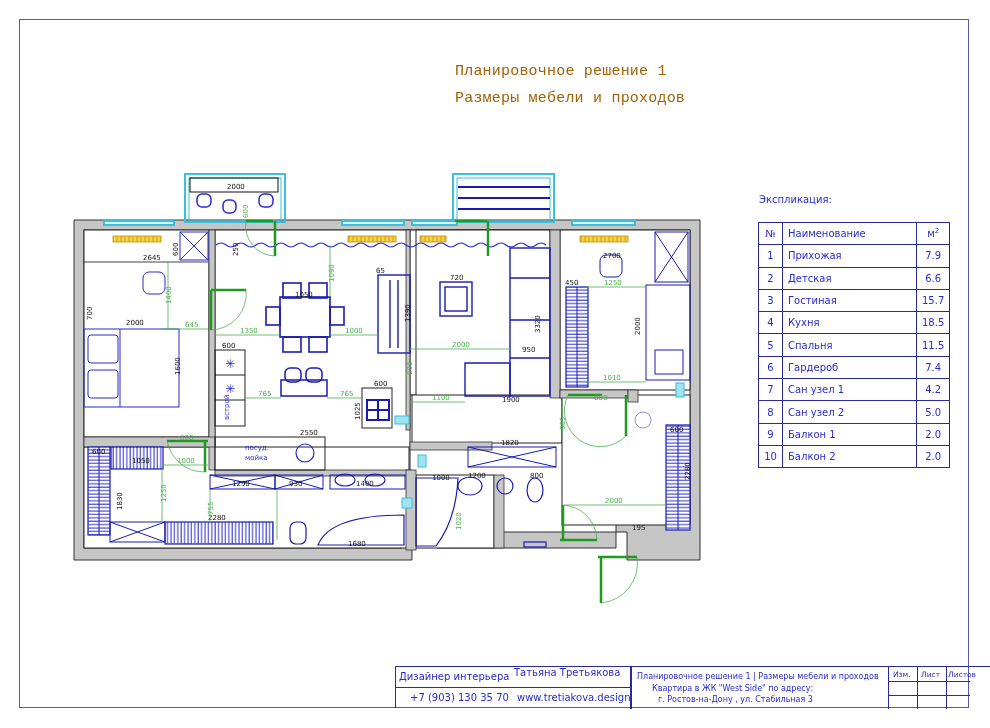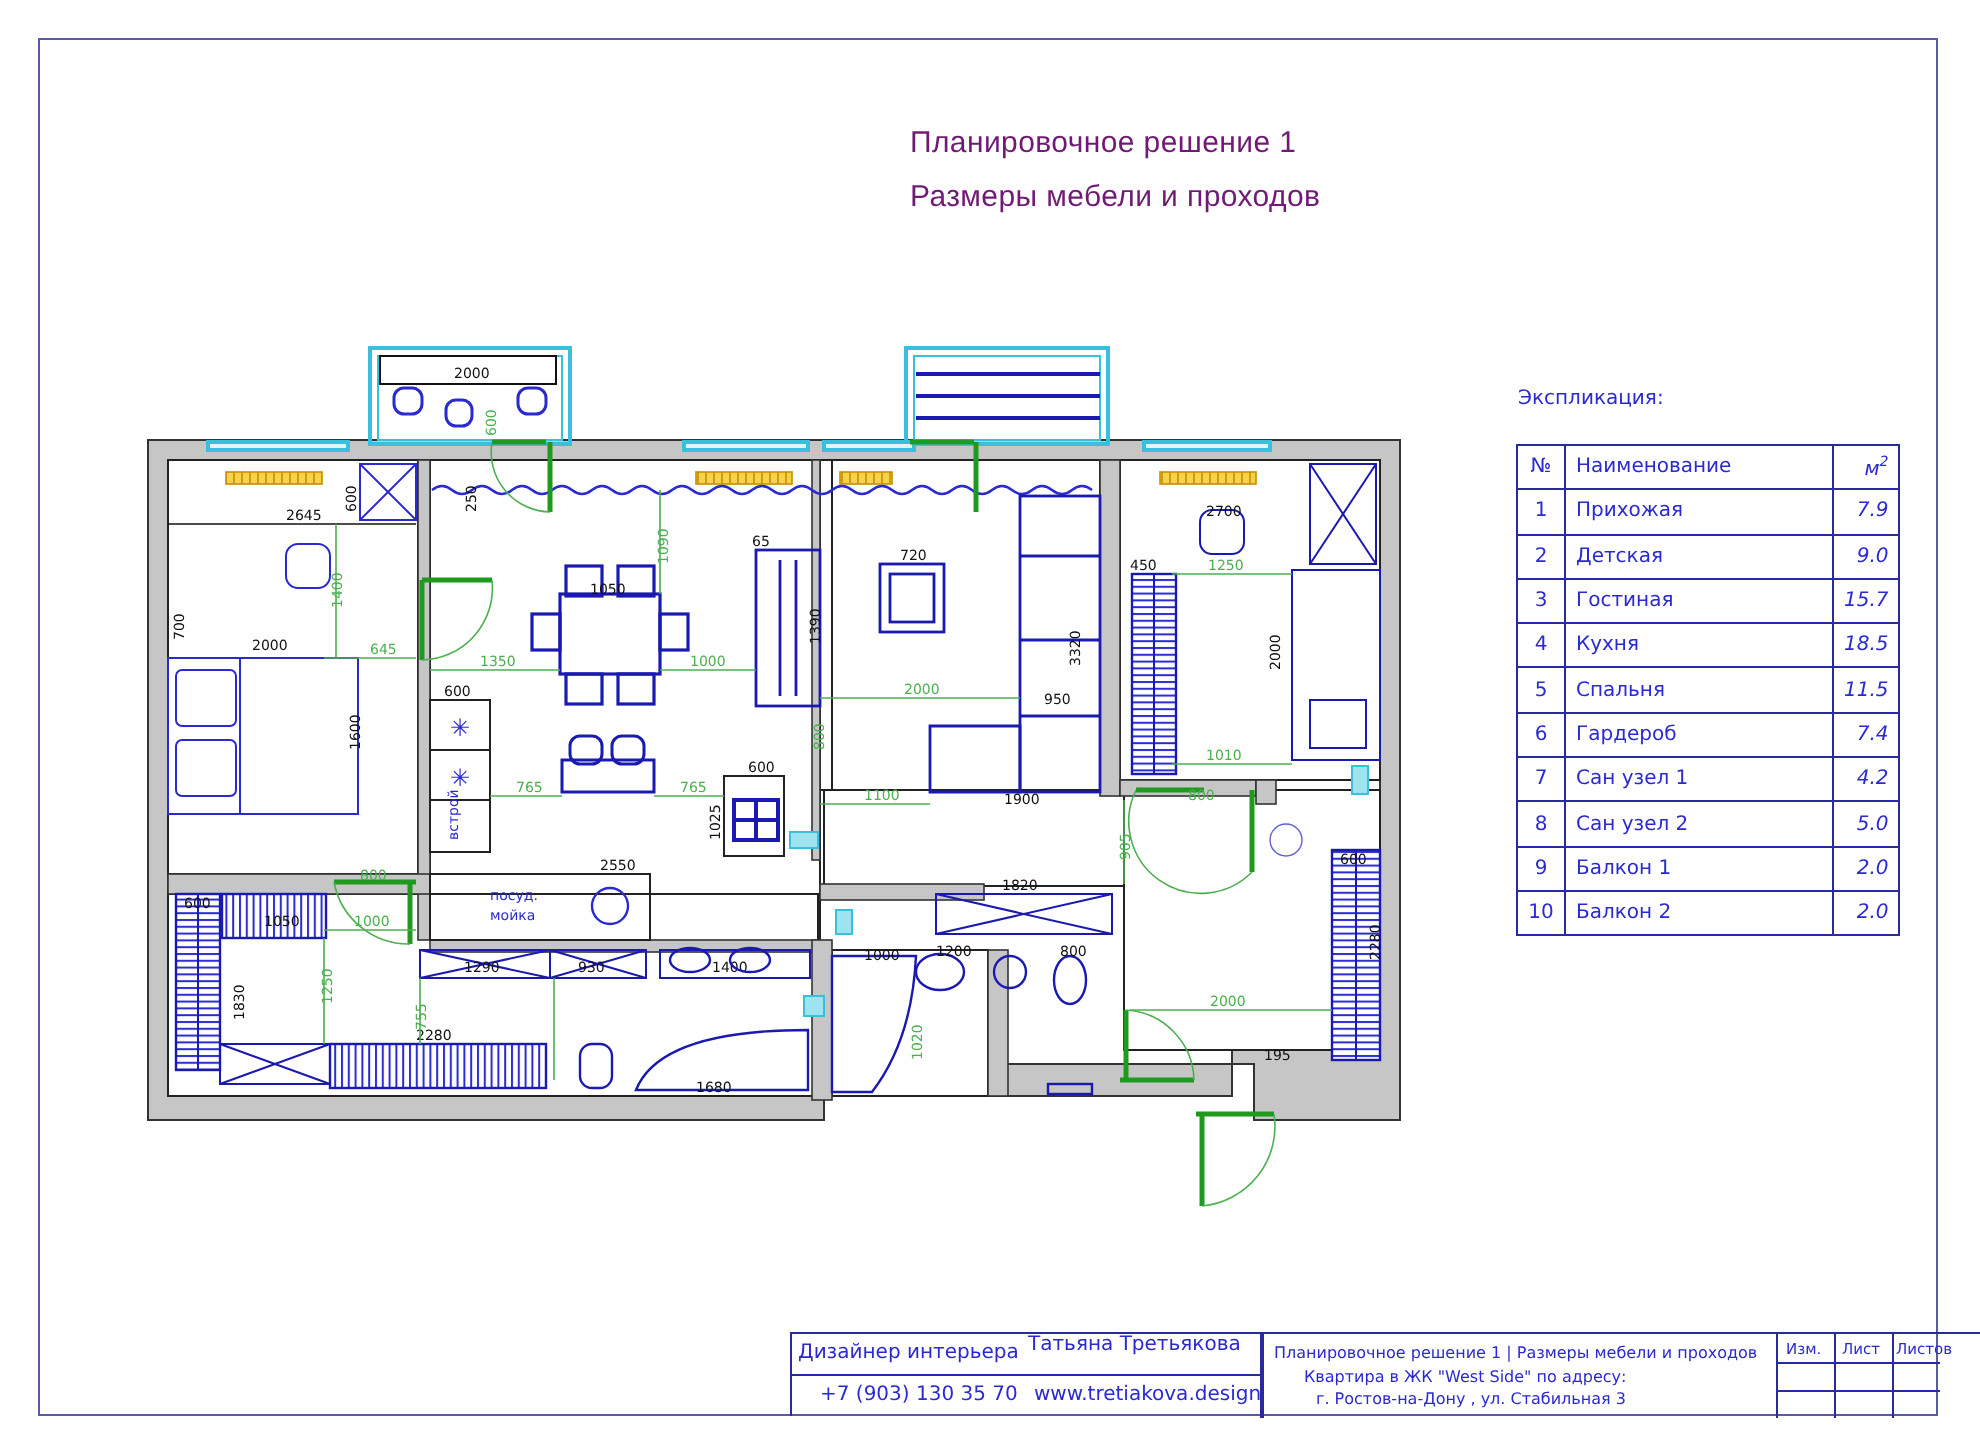--- a/index.html
+++ b/index.html
@@ -1,25 +1,25 @@
 <!DOCTYPE html>
 <html><head>
 <meta charset="utf-8">
 <style>
   html, body { margin: 0; padding: 0; background: #ffffff; }
   body { width: 990px; height: 728px; position: relative; overflow: hidden; font-family: "DejaVu Sans", sans-serif; }
   .sheet-frame { position: absolute; left: 19px; top: 19px; width: 950px; height: 689px; border: 1.5px solid #5a5aa8; box-sizing: border-box; }
-  .title { position: absolute; left: 455px; top: 58px; color: #701a75; font-family: Liberation Sans, sans-serif; font-size: 15px; line-height: 27px; letter-spacing: 0.2px; }
+  .title { position: absolute; left: 455px; top: 58px; color: #a16207; font-family: Liberation Mono, monospace; font-size: 15px; line-height: 27px; letter-spacing: 0.2px; }
   .plan { position: absolute; left: 0; top: 0; }
   .expl-caption { position: absolute; left: 759px; top: 194px; color: #2a2ad0; font-size: 10px; }
   table.expl { position: absolute; left: 758px; top: 222px; border-collapse: collapse; color: #2a2ad0; font-size: 10px; }
   table.expl td { border: 1.3px solid #2a2aa0; height: 22.3px; padding: 0 5px; box-sizing: border-box; }
   table.expl td.num { width: 24px; text-align: center; }
   table.expl td.name { width: 134px; }
-  table.expl td.area { width: 32px; text-align: right; font-style: italic; }
+  table.expl td.area { width: 32px; text-align: center; }
   table.expl sup { font-size: 7px; }
   .tblock { position: absolute; left: 395px; top: 666px; height: 42px; border-top: 1.5px solid #2a2aa0; border-left: 1.5px solid #2a2aa0; box-sizing: border-box; color: #2a2ad0; }
   .tb-cell { position: absolute; box-sizing: border-box; font-size: 10px; white-space: nowrap; }
   .tb-line { position: absolute; background: #2a2aa0; }
   .small { font-size: 8px; }
   .xs { font-size: 7.5px; }
 </style>
 </head>
 <body>
 
@@ -351,21 +351,21 @@
     <td class="area"><span>м</span><sup>2</sup></td>
   </tr>
   <tr>
         <td class="num">1</td>
         <td class="name">Прихожая</td>
         <td class="area">7.9</td>
       </tr>
   <tr>
         <td class="num">2</td>
         <td class="name">Детская</td>
-        <td class="area">9.0</td>
+        <td class="area">6.6</td>
       </tr>
   <tr>
         <td class="num">3</td>
         <td class="name">Гостиная</td>
         <td class="area">15.7</td>
       </tr>
   <tr>
         <td class="num">4</td>
         <td class="name">Кухня</td>
         <td class="area">18.5</td>

